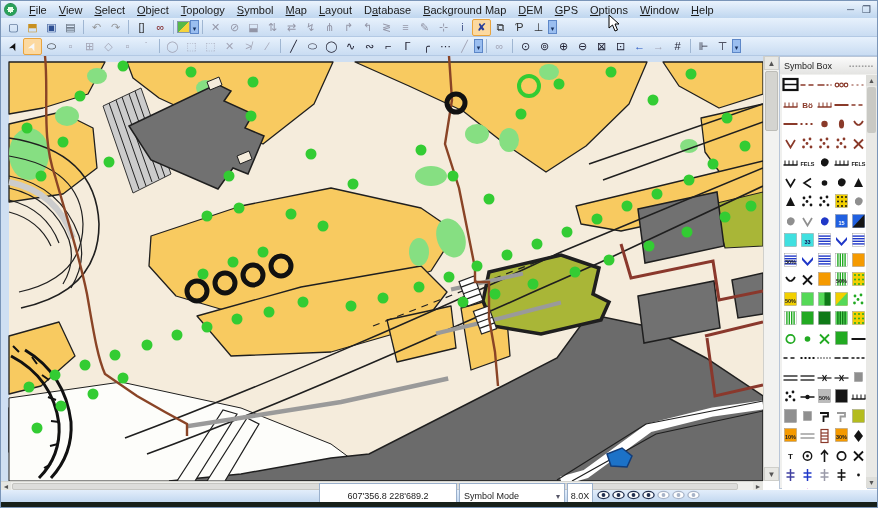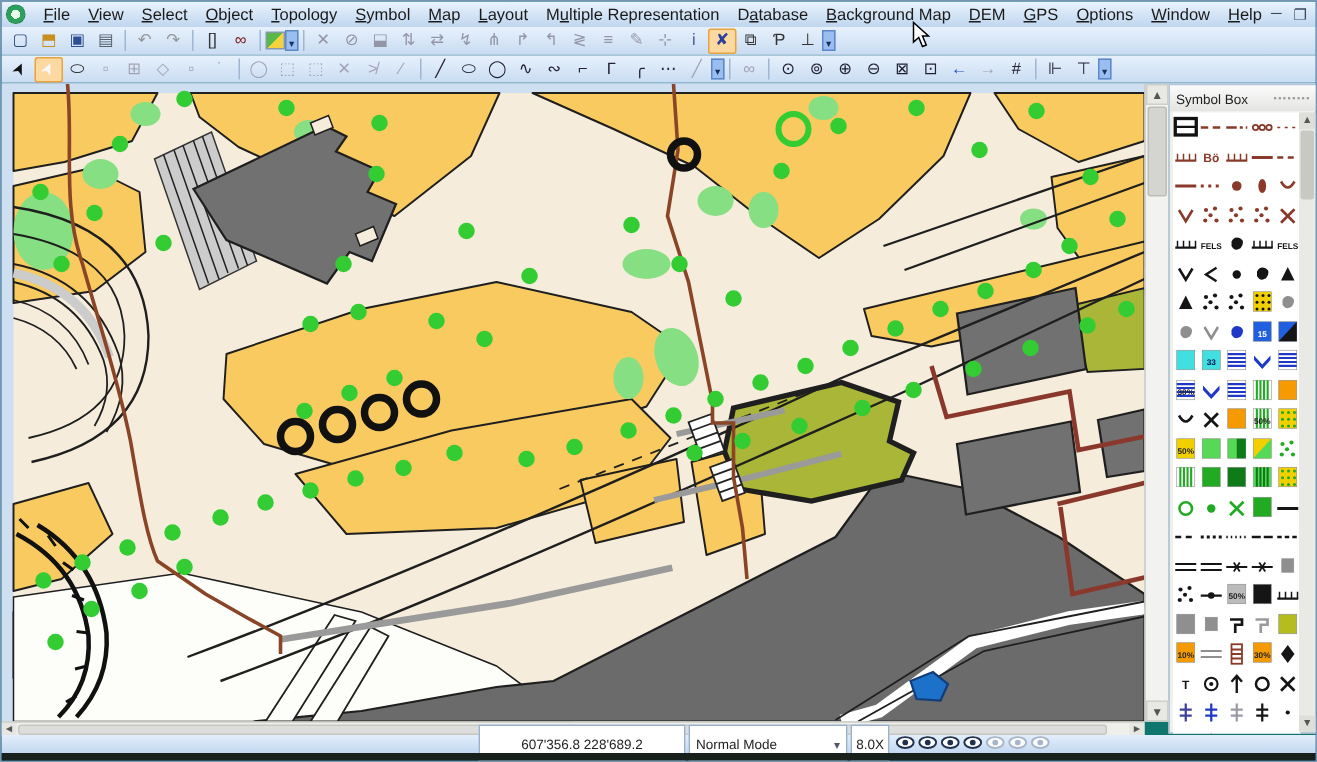--- a/index.html
+++ b/index.html
@@ -1,17 +1,17 @@
 <!DOCTYPE html>
 <html><head>
 <meta charset="utf-8">
 <style>
   html,body{margin:0;padding:0;background:#30343a;}
   *{box-sizing:border-box;font-family:"Liberation Sans",sans-serif;}
-  #app{position:relative;width:878px;height:508px;background:#0f766e;overflow:hidden;border:1px solid #7a95b8;}
+  #app{position:relative;width:878px;height:508px;background:#ffffff;overflow:hidden;border:1px solid #7a95b8;}
   
   #menubar{position:absolute;left:0;top:0;width:878px;height:17px;
     background:linear-gradient(#eaf3fd,#bfd6ef);display:flex;align-items:center;font-size:11px;color:#1a1a1a;}
   #appicon{width:13px;height:13px;border-radius:50%;margin:0 6px 0 3px;
     background:radial-gradient(circle at 50% 50%, #eaffe9 0 3px, #2aa05a 3px 6px, #1d7f46 6px);flex:none;}
   .menu-item{padding:1px 6px;white-space:nowrap;cursor:default;}
   .menu-item u{text-decoration:underline;}
   #winbtns{margin-left:auto;display:flex;gap:8px;padding-right:8px;font-size:10px;color:#3a4a63;}
   #winbtns span{cursor:default;}
   
@@ -72,21 +72,20 @@
     <div id="appicon"></div>
     <div id="menuitems" style="display:flex;">
         <span class="menu-item"><u>F</u>ile</span>
         <span class="menu-item"><u>V</u>iew</span>
         <span class="menu-item"><u>S</u>elect</span>
         <span class="menu-item"><u>O</u>bject</span>
         <span class="menu-item"><u>T</u>opology</span>
         <span class="menu-item"><u>S</u>ymbol</span>
         <span class="menu-item"><u>M</u>ap</span>
         <span class="menu-item"><u>L</u>ayout</span>
-        <span class="menu-item">M<u>u</u>ltiple Representation</span>
         <span class="menu-item">D<u>a</u>tabase</span>
         <span class="menu-item"><u>B</u>ackground Map</span>
         <span class="menu-item"><u>D</u>EM</span>
         <span class="menu-item"><u>G</u>PS</span>
         <span class="menu-item"><u>O</u>ptions</span>
         <span class="menu-item"><u>W</u>indow</span>
         <span class="menu-item"><u>H</u>elp</span>
       </div>
     <div id="winbtns">
       <span>─</span>
@@ -1263,21 +1262,21 @@
       <div id="symthumb"></div>
       <div class="arr" style="bottom:0;">▼</div>
     </div>
   </div>
 
   <div id="statusbar">
     <div id="coords" class="sfield">
       <span>607'356.8   228'689.2</span>
     </div>
     <div id="modebox" class="sfield">
-      <span>Normal Mode</span>
+      <span>Symbol Mode</span>
       <span class="dd">▾</span>
     </div>
     <div id="zoomlvl" class="sfield">
       <span>8.0X</span>
     </div>
     <div id="eyes">
         <span><svg width="13" height="10" viewBox="0 0 13 10">
             <ellipse cx="6.5" cy="5" rx="5.6" ry="3.6" fill="#fff" stroke="#22304f" stroke-width="1.3"></ellipse>
             <circle cx="6.5" cy="5" r="1.9" fill="#22304f"></circle>
           </svg></span>

